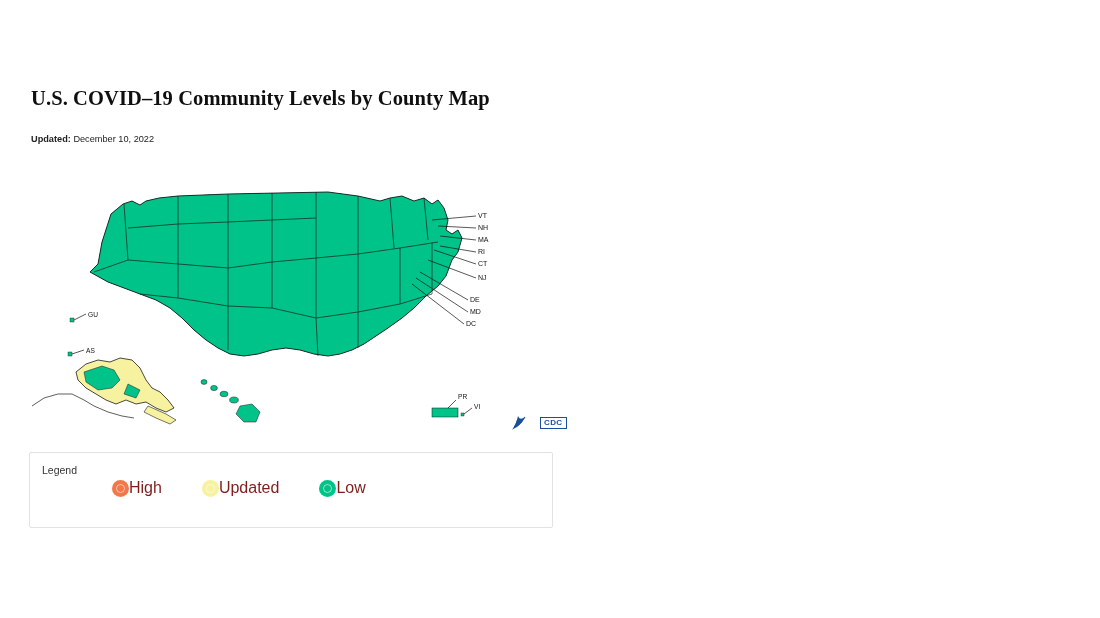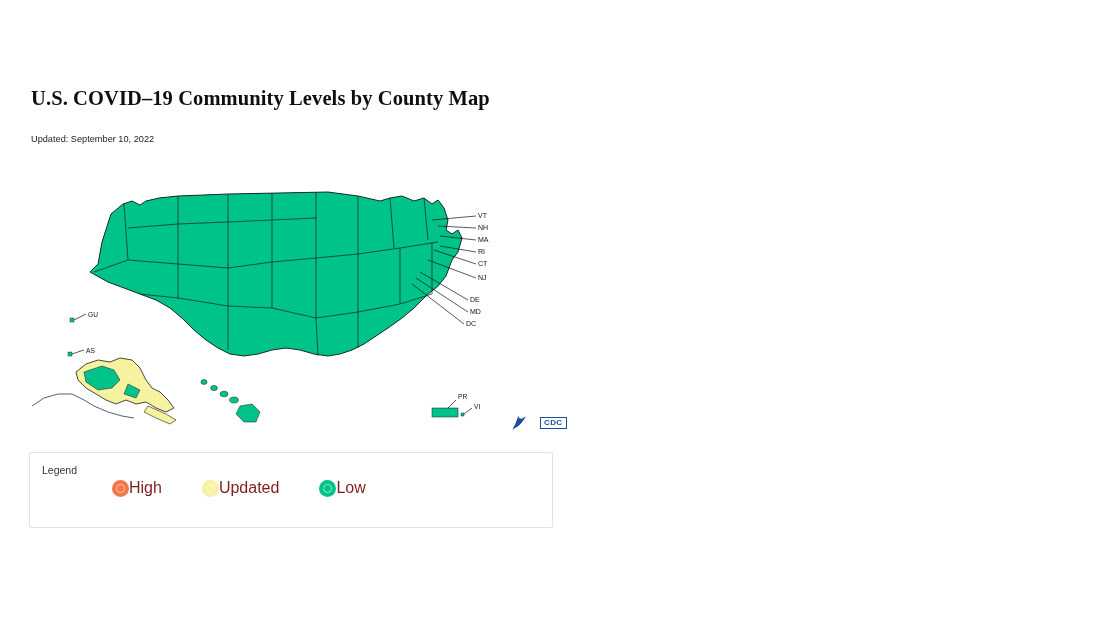--- a/index.html
+++ b/index.html
@@ -46,21 +46,21 @@
     white-space: nowrap;
   }
   .updated {
     position: absolute;
     left: 31px;
     top: 134px;
     font-size: 9.2px;
     color: #222;
     white-space: nowrap;
   }
-  .updated b { font-weight: 400; }
+  .updated b { font-weight: 700; }
 
   
   .mapwrap { position: absolute; }
   #map-left  { left: 28px;  top: 168px; width: 530px; height: 275px; }
   .mapwrap svg { display: block; width: 100%; height: 100%; }
 
   
   #legend-left {
     position: absolute;
     left: 29px;
@@ -132,21 +132,21 @@
   .leader { stroke: #111; stroke-width: .7; fill: none; }
 </style>
 </head>
 <body>
 
 <div class="panel" id="panel-left">
 
   <div class="title-serif">U.S. COVID–19 Community Levels by County Map</div>
   <div class="updated">
     <b>Updated:</b>
-    <span>September 10, 2022</span>
+    <span>December 10, 2022</span>
   </div>
 
   <div class="mapwrap" id="map-left">
     <svg viewBox="0 0 530 275" preserveAspectRatio="xMidYMid meet">
       <defs>
 
         <pattern id="lSpeckA" width="13" height="11" patternUnits="userSpaceOnUse">
           <rect width="13" height="11" fill="#00C389"></rect>
           <rect x="0" y="0" width="6" height="5" fill="#F7F2A0"></rect>
           <rect x="8" y="6" width="5" height="5" fill="#F7F2A0"></rect>

